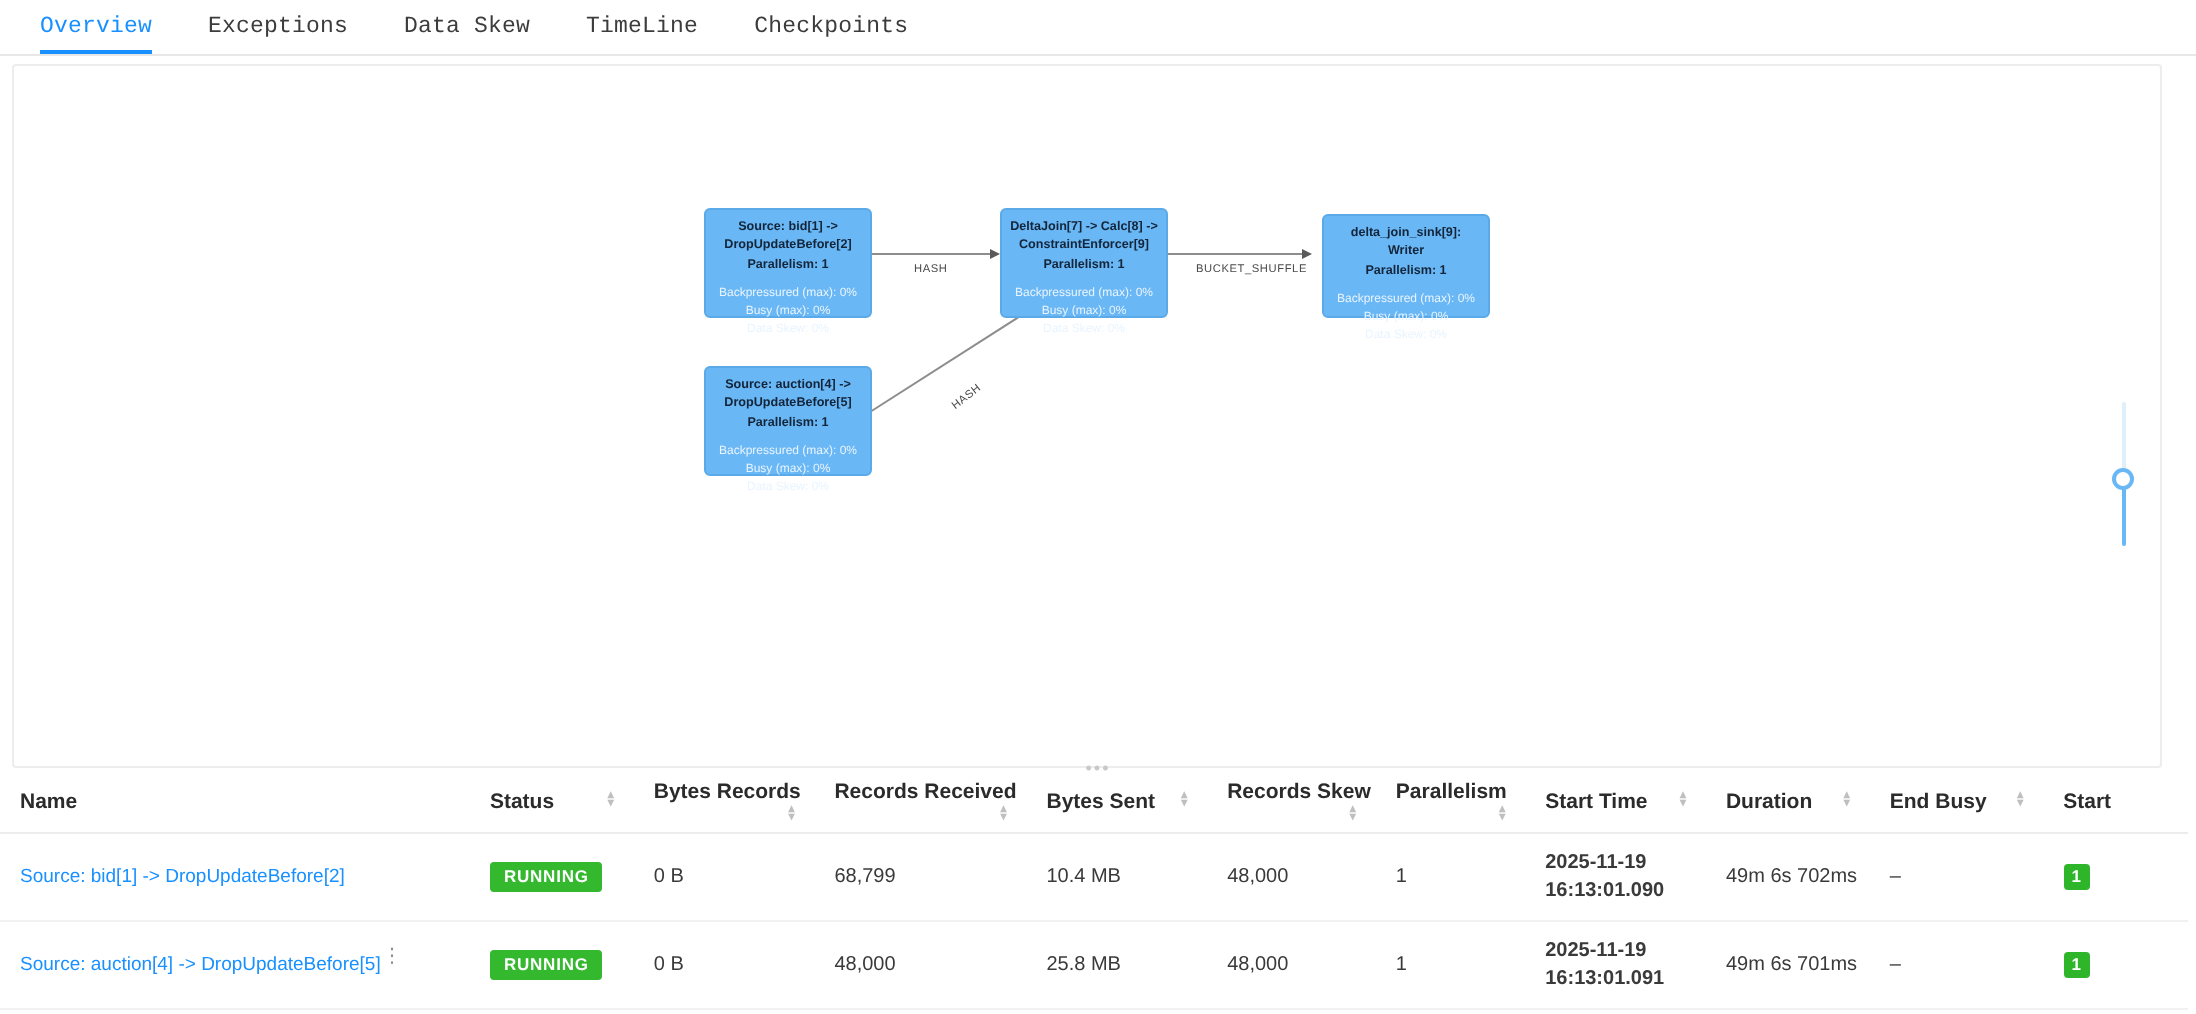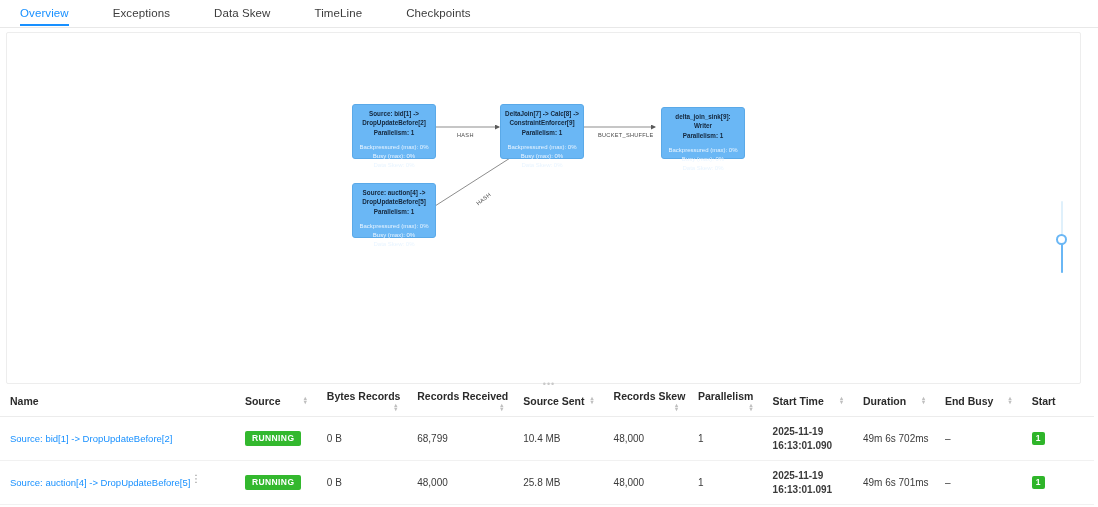--- a/index.html
+++ b/index.html
@@ -13,23 +13,24 @@
     color: #333;
   }
   #app { position: relative; width: 1098px; height: 507px; background: #ffffff; }
 
   
   .tabbar {
     height: 28px;
     background: #ffffff;
     border-bottom: 1px solid #e8e8e8;
     display: flex;
-    align-items: center;
+    align-items: flex-end;
     padding-left: 6px;
-    gap: 16px;
+    gap: 0px;
+    font-family: Liberation Mono, monospace;
   }
   .tab {
     position: relative;
     padding: 5px 14px 7px 14px;
     font-size: 11.5px;
     color: #3c3c3c;
     cursor: pointer;
     white-space: nowrap;
     letter-spacing: .1px;
   }
@@ -215,33 +216,33 @@
           <col style="width:70px">
           <col style="width:62px">
           <col style="width:75px">
         <col style="width:68px">
           <col style="width:72px">
           <col style="width:60px">
       </colgroup>
       <thead>
         <tr>
           <th><span>Name</span></th>
-          <th><span>Source</span><span class="sorter">
+          <th><span>Status</span><span class="sorter">
                 <span>▴</span>
                 <span>▾</span>
               </span></th>
           <th><span>Bytes Records</span><span class="sorter">
                 <span>▴</span>
                 <span>▾</span>
               </span></th>
           <th><span>Records Received</span><span class="sorter">
                 <span>▴</span>
                 <span>▾</span>
               </span></th>
-          <th><span>Source Sent</span><span class="sorter">
+          <th><span>Bytes Sent</span><span class="sorter">
                 <span>▴</span>
                 <span>▾</span>
               </span></th>
           <th><span>Records Skew</span><span class="sorter">
                 <span>▴</span>
                 <span>▾</span>
               </span></th>
           <th><span>Parallelism</span><span class="sorter">
                 <span>▴</span>
                 <span>▾</span>

